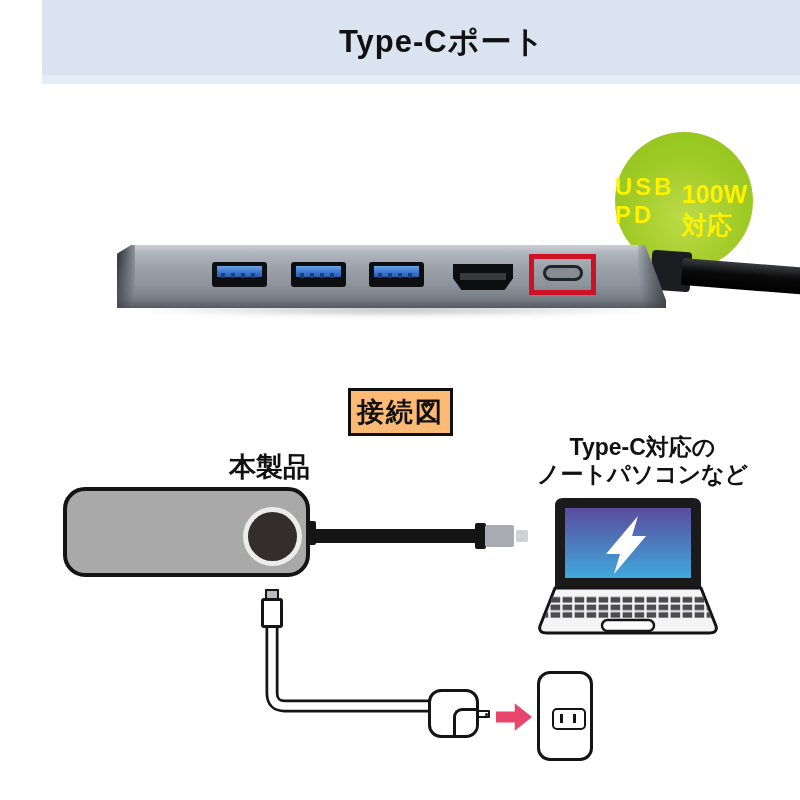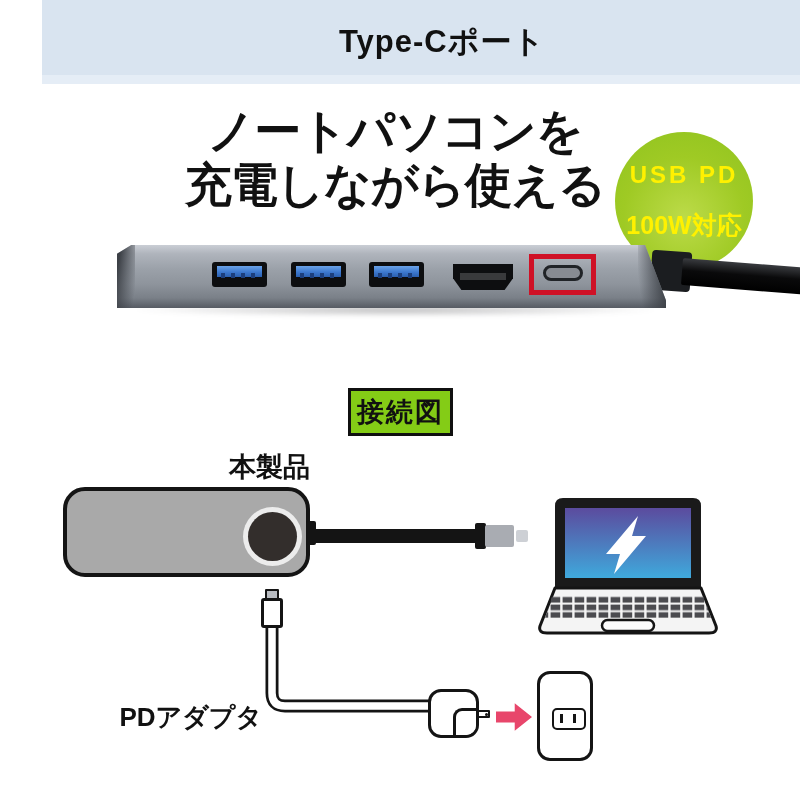--- a/index.html
+++ b/index.html
@@ -17,21 +17,21 @@
   .header .title { font-size:31px; font-weight:bold; letter-spacing:1px; }
   
   .hero {
     position:absolute; left:0; top:104px; width:790px; text-align:center;
     font-size:47px; line-height:54px; font-weight:bold; letter-spacing:-1px; z-index:2;
   }
   
   .badge {
     position:absolute; left:615px; top:132px; width:138px; height:138px; border-radius:50%;
     background:radial-gradient(circle at 50% 62%, #bcdb49 0%, var(--badge-green,#9fca24) 55%, #8fc31f 100%);
-    display:flex; flex-direction:column; align-items:center; justify-content:center;
+    display:flex; align-items:center; justify-content:center;
     z-index:0; color:var(--badge-text,#fff100); font-weight:bold;
   }
   .badge .b1 { font-size:24px; letter-spacing:3px; }
   .badge .b2 { font-size:25px; letter-spacing:0px; margin-top:20px; }
   
   .hub-shadow {
     position:absolute; left:128px; top:303px; width:535px; height:14px; z-index:1;
     background:radial-gradient(ellipse at 50% 50%, rgba(40,40,45,.30), rgba(40,40,45,0) 70%);
     filter:blur(2px);
   }
@@ -80,21 +80,21 @@
     background:#1b1d20; border-radius:4px; transform:rotate(4deg);
   }
   .hub-cable {
     position:absolute; left:682px; top:258px; width:130px; height:27px; z-index:1;
     background:linear-gradient(180deg,#3a3c40,#0a0a0b 45%,#000);
     transform:rotate(4.5deg); transform-origin:left center; border-radius:2px;
   }
   
   .diagram-title {
     position:absolute; left:348px; top:388px; width:105px; height:48px; z-index:2;
-    border:3.5px solid #101010; background:#84cc16; display:flex; align-items:center; justify-content:center;
+    border:3.5px solid #101010; background:#fdba74; display:flex; align-items:center; justify-content:center;
     font-size:27px; font-weight:bold; letter-spacing:2px;
   }
   .product-label { position:absolute; left:63px; top:449px; width:247px; text-align:right;
     font-size:27px; font-weight:bold; }
   .product-box {
     position:absolute; left:63px; top:487px; width:247px; height:90px; z-index:2;
     background:#a9a9a9; border:4px solid #141414; border-radius:22px;
   }
   .product-circle-ring {
     position:absolute; left:176px; top:16px; width:59px; height:59px; border-radius:50%;
@@ -147,24 +147,20 @@
 </style>
 </head>
 <body>
 
 <div class="canvas">
 
   <div class="header">
     <div class="title">Type-Cポート</div>
   </div>
 
-  <div class="hero">
-    <div>ノートパソコンを</div>
-    <div>充電しながら使える</div>
-  </div>
 
   <div class="badge">
     <div class="b1">USB PD</div>
     <div class="b2">100W対応</div>
   </div>
 
   <div class="hub-shadow"></div>
   <div class="hub">
     <div class="port-a" style="left:95px"></div>
     <div class="port-a" style="left:174px"></div>
@@ -186,20 +182,24 @@
       <div class="product-circle"></div>
     </div>
   </div>
 
   <div class="cable-stub"></div>
   <div class="cable-h"></div>
   <div class="cable-boot2"></div>
   <div class="plug-body"></div>
   <div class="plug-tip"></div>
 
+  <div class="laptop-label">
+    <div>Type-C対応の</div>
+    <div>ノートパソコンなど</div>
+  </div>
   <svg class="laptop-svg" viewBox="0 0 180 150">
     <defs>
       <linearGradient id="scr" x1="0" y1="0" x2="0" y2="1">
         <stop offset="0" stop-color="#5b4b9e"></stop>
           <stop offset="1" stop-color="#3fa9dc"></stop>
       </linearGradient>
       <pattern id="keys" width="12" height="7.6" patternUnits="userSpaceOnUse">
         <rect x="0.6" y="0.6" width="9.6" height="5.6" fill="#4b4b4f"></rect>
       </pattern>
     </defs>
@@ -222,15 +222,14 @@
     <div class="adapter-fold"></div>
   </div>
   <div class="adapter-prong"></div>
   <div class="flow-arrow"></div>
   <div class="outlet">
     <div class="outlet-plate">
       <div class="outlet-slot slot-l"></div>
       <div class="outlet-slot slot-r"></div>
     </div>
   </div>
-  <div class="adapter-label">PDアダプタ</div>
 
 </div>
 
 </body></html>

